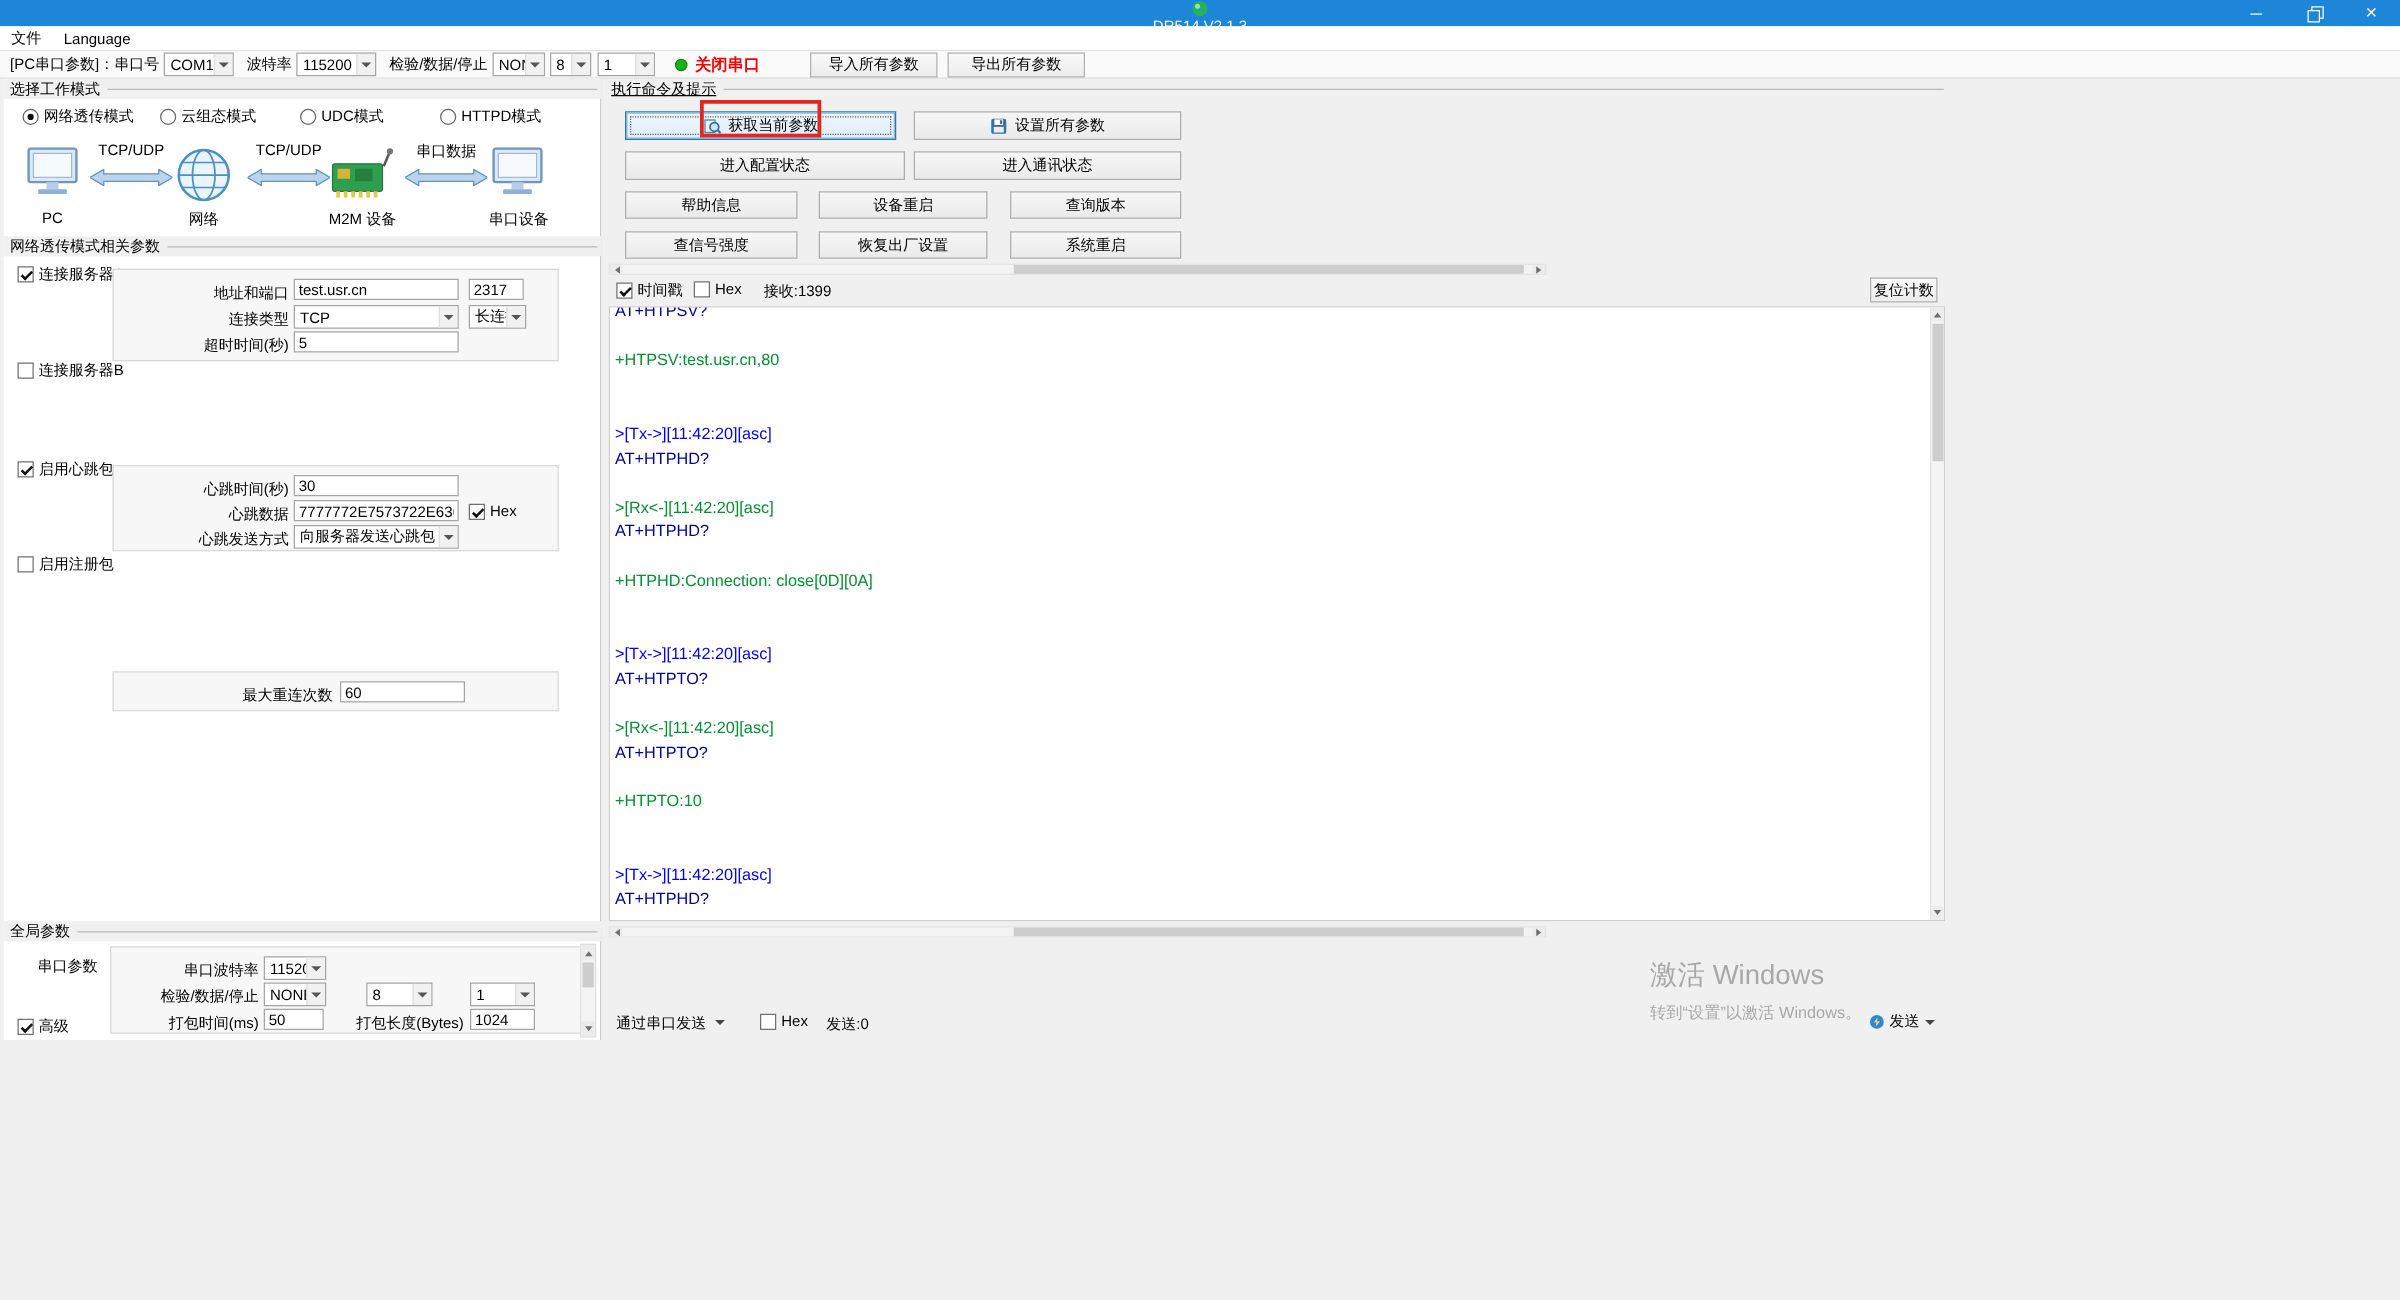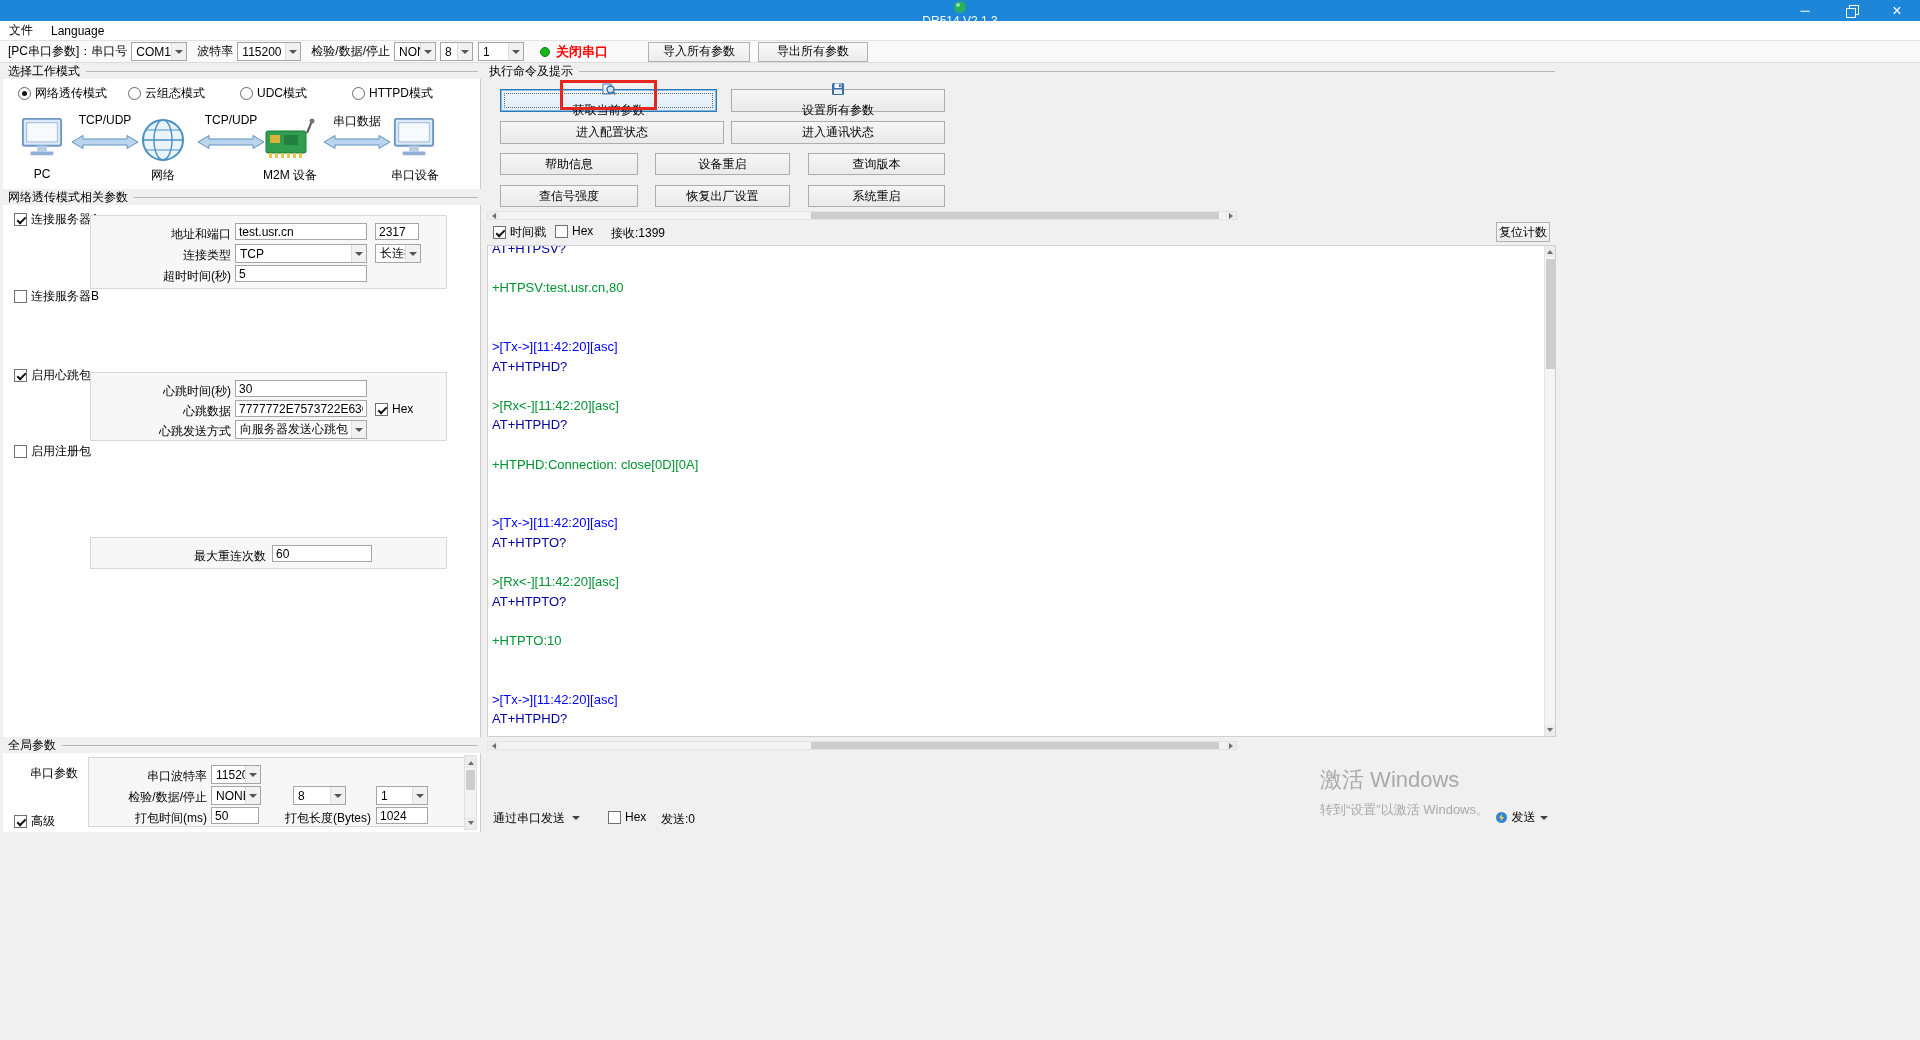--- a/index.html
+++ b/index.html
@@ -50,21 +50,21 @@
   .section-header .txt { margin-left:5px; white-space:nowrap; }
   .section-header .line { flex:1; height:1px; background:#b8b8b8; margin:0 3px 0 6px; }
 
   .groupbox { position:absolute; background:#f7f7f7; border:1px solid #d8d8d8; }
   .flabel { position:absolute; text-align:right; height:16px; line-height:16px; white-space:nowrap; }
 
   .diagram { position:absolute; left:0; top:40px; width:478px; height:86px; }
   .dg-label { position:absolute; text-align:center; white-space:nowrap; }
 
   
-  .cmdbtn { position:absolute; background:linear-gradient(#f6f6f6,#eaeaea); border:1px solid #adadad; display:flex; align-items:center; justify-content:center; gap:6px; font-size:12px;flex-direction:column; }
+  .cmdbtn { position:absolute; background:linear-gradient(#f6f6f6,#eaeaea); border:1px solid #adadad; display:flex; align-items:center; justify-content:center; gap:6px; font-size:12px; }
   .cmdbtn.focused { border:1px solid #2a7ab8; box-shadow: inset 0 0 0 1px #8cb8dd; background:linear-gradient(#eef6fd,#dfedfb); }
   .cmdbtn.focused::after { content:""; position:absolute; inset:3px; border:1px dotted #666; }
   .red-rect { position:absolute; border:3px solid #e4261c; z-index:9; pointer-events:none; }
 
   
   .hscroll { position:absolute; height:9px; background:#f3f3f3; border:1px solid #e4e4e4; display:flex; align-items:center; }
   .hs-btn { width:10px; height:100%; display:flex; align-items:center; justify-content:center; background:#ececec; }
   .tri-l { border:3px solid transparent; border-right:4px solid #6f6f6f; margin-right:2px; }
   .tri-r { border:3px solid transparent; border-left:4px solid #6f6f6f; margin-left:2px; }
   .hs-track { flex:1; position:relative; height:100%; }
@@ -351,21 +351,21 @@
         </div>
       <div class="vs-thumb" style="top:14px; height:20px;"></div>
       <div class="vs-btn" style="bottom:0;">
           <span class="tri-d"></span>
         </div>
     </div>
   </div>
 
   <div class="right-panel">
 
-    <div style="position:absolute; left:2px; top:0; width:1066px; height:16px; display:flex; align-items:center;">
+    <div style="position:absolute; left:2px; top:0; width:1066px; height:16px; display:flex; align-items:center;text-decoration:underline;">
       <span style="white-space:nowrap;">执行命令及提示</span>
       <span style="flex:1; height:1px; background:#b8b8b8; margin-left:6px;"></span>
     </div>
 
     <div class="cmdbtn focused" style="left:13px; top:26px; width:217px; height:23px;">
       <span style="display:flex;">
         <svg width="14" height="14" viewBox="0 0 14 14">
             <rect x="1" y="2" width="8" height="10" fill="#eef5fc" stroke="#4a7fb5"></rect>
             <circle cx="8.5" cy="7.5" r="3.5" fill="#cfe6f8" stroke="#2e6da4" stroke-width="1.4"></circle>
             <line x1="10.8" y1="9.8" x2="13.4" y2="12.4" stroke="#2e6da4" stroke-width="1.8"></line>

